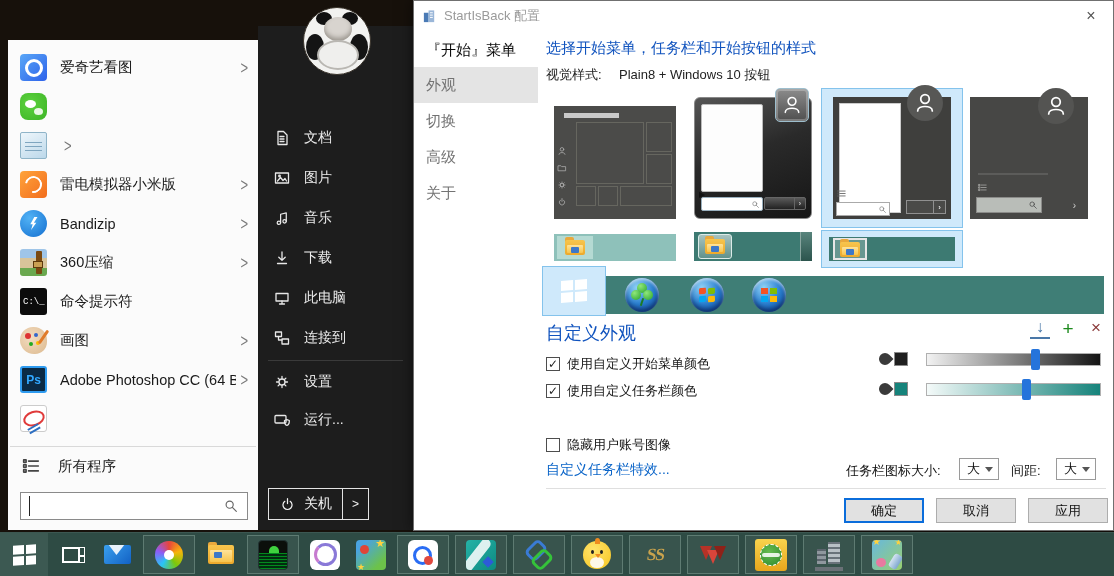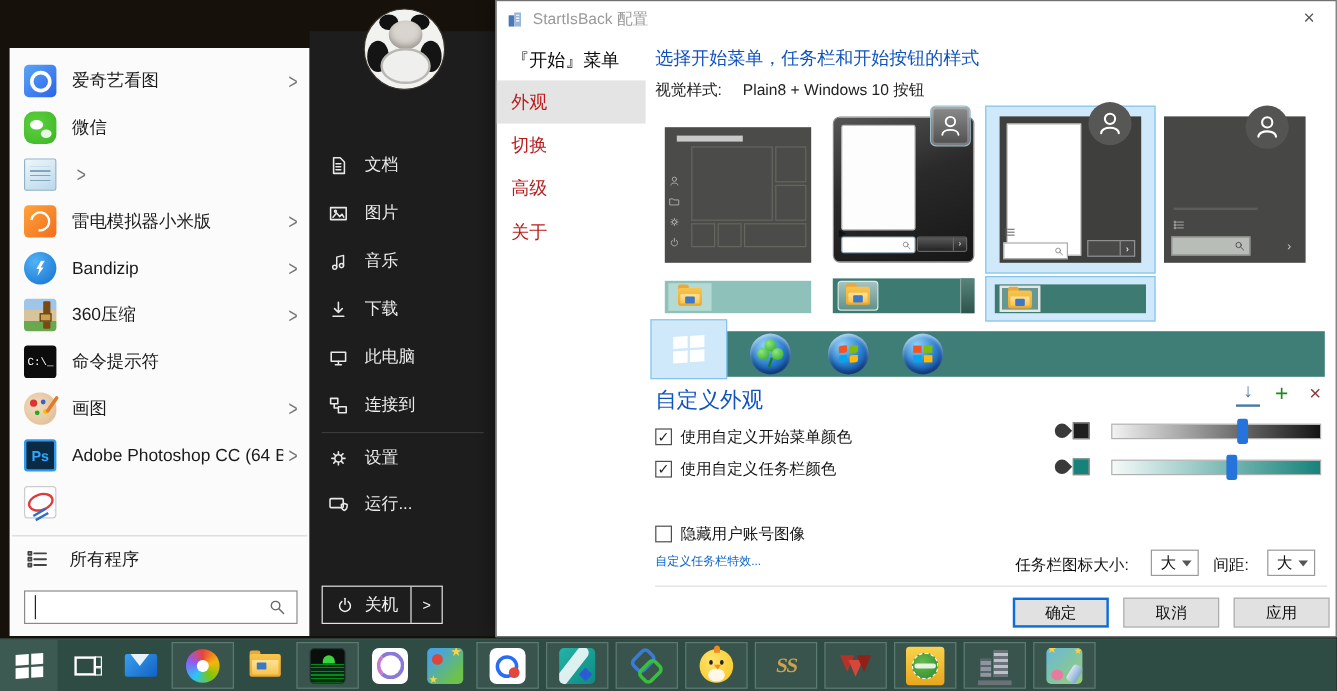--- a/index.html
+++ b/index.html
@@ -79,21 +79,21 @@
 
   
   #dialog{left:413px;top:0;width:701px;height:531px;background:#fff;border:1px solid #707070;
     box-shadow:0 0 14px rgba(0,0,0,.55);color:#111;}
   #dlg-titlebar{position:absolute;left:0;top:0;right:0;height:30px;display:flex;align-items:center;padding:0 8px;}
   #dlg-title{font-size:13px;color:#9a9a9a;margin-left:7px;flex:1;}
   #dlg-close{width:28px;text-align:center;color:#555;font-size:16px;cursor:default;}
 
   #dlg-nav{position:absolute;left:0;top:36px;width:124px;}
   #nav-header{height:26px;display:flex;align-items:center;padding-left:12px;font-size:15px;color:#0a0a0a;margin-bottom:4px;}
-  .nav-item{height:36px;display:flex;align-items:center;padding-left:12px;font-size:15px;color:#b91c1c;}
+  .nav-item{height:36px;display:flex;align-items:center;padding-left:12px;font-size:15px;color:#737373;}
   .nav-item.sel{background:#e4e4e4;}
 
   #dlg-content{position:absolute;left:132px;top:0;width:562px;height:531px;}
   #dlg-heading{position:absolute;left:0;top:38px;font-size:15px;color:var(--heading-blue,#1053be);}
   #vs-label{position:absolute;left:0;top:65px;font-size:13px;color:#222;}
   #vs-value{position:absolute;left:73px;top:65px;font-size:13px;color:#222;}
 
   .checker{background-image:
     linear-gradient(45deg,rgba(255,255,255,.05) 25%,transparent 25%,transparent 75%,rgba(255,255,255,.05) 75%),
     linear-gradient(45deg,rgba(255,255,255,.05) 25%,transparent 25%,transparent 75%,rgba(255,255,255,.05) 75%);
@@ -188,21 +188,21 @@
 
   
   .util{position:absolute;top:317px;font-size:16px;width:20px;text-align:center;cursor:default;}
   #util-dl{left:484px;color:#4a78a8;border-bottom:2px solid #4a78a8;line-height:17px;height:21px;}
   #util-add{left:512px;color:#1d8a1d;font-size:19px;}
   #util-del{left:540px;color:#8b3a3a;font-size:17px;}
 
   #custom-heading{position:absolute;left:0;top:320px;font-size:18px;color:var(--heading-blue,#1053be);}
   .cb-row{position:absolute;left:0;display:flex;align-items:center;gap:7px;font-size:13px;color:#161616;}
   .cb{width:14px;height:14px;border:1px solid #4d4d4d;background:#fff;font-size:12px;line-height:12px;text-align:center;color:#222;flex:none;}
-  #fx-link{position:absolute;left:0;top:460px;font-size:10px;color:var(--link-blue,#0a64c8);cursor:pointer;}
+  #fx-link{position:absolute;left:0;top:460px;font-size:14px;color:var(--link-blue,#0a64c8);cursor:pointer;}
 
   .slider-row{position:absolute;height:22px;}
   .drop{position:absolute;width:12px;height:12px;background:#3a3a3a;border-radius:50% 50% 50% 0;transform:rotate(-135deg);top:4px;}
   .swatch{position:absolute;left:15px;top:3px;width:14px;height:14px;border:1px solid #8a8a8a;}
   .track{position:absolute;left:47px;top:4px;width:175px;height:13px;border:1px solid #b0b0b0;}
   #track1{background:linear-gradient(to right,#f2f2f2,#141414);}
   #track2{background:linear-gradient(to right,#f4faf9,var(--swatch-teal,#16837b));}
   .handle{position:absolute;top:-5px;width:9px;height:21px;background:var(--slider-accent,#2574db);border-radius:2px;}
 
   #ddrow-label1{position:absolute;left:300px;top:461px;font-size:13px;}
@@ -374,21 +374,20 @@
 
   <div id="sm-left" class="abs">
     <div id="sm-apps">
       <div class="app-row">
         <span class="app-ic ic-iqiyi"></span>
         <span class="app-label">爱奇艺看图</span>
         <span class="app-chev">&gt;</span>
       </div>
       <div class="app-row">
         <span class="app-ic ic-wechat"></span>
-        <span class="app-label">微信</span>
         <span class="app-chev"></span>
       </div>
       <div class="app-row">
         <span class="app-ic ic-notepad"></span>
         <span class="app-chev">&gt;</span>
       </div>
       <div class="app-row">
         <span class="app-ic ic-ld"></span>
         <span class="app-label">雷电模拟器小米版</span>
         <span class="app-chev">&gt;</span>

